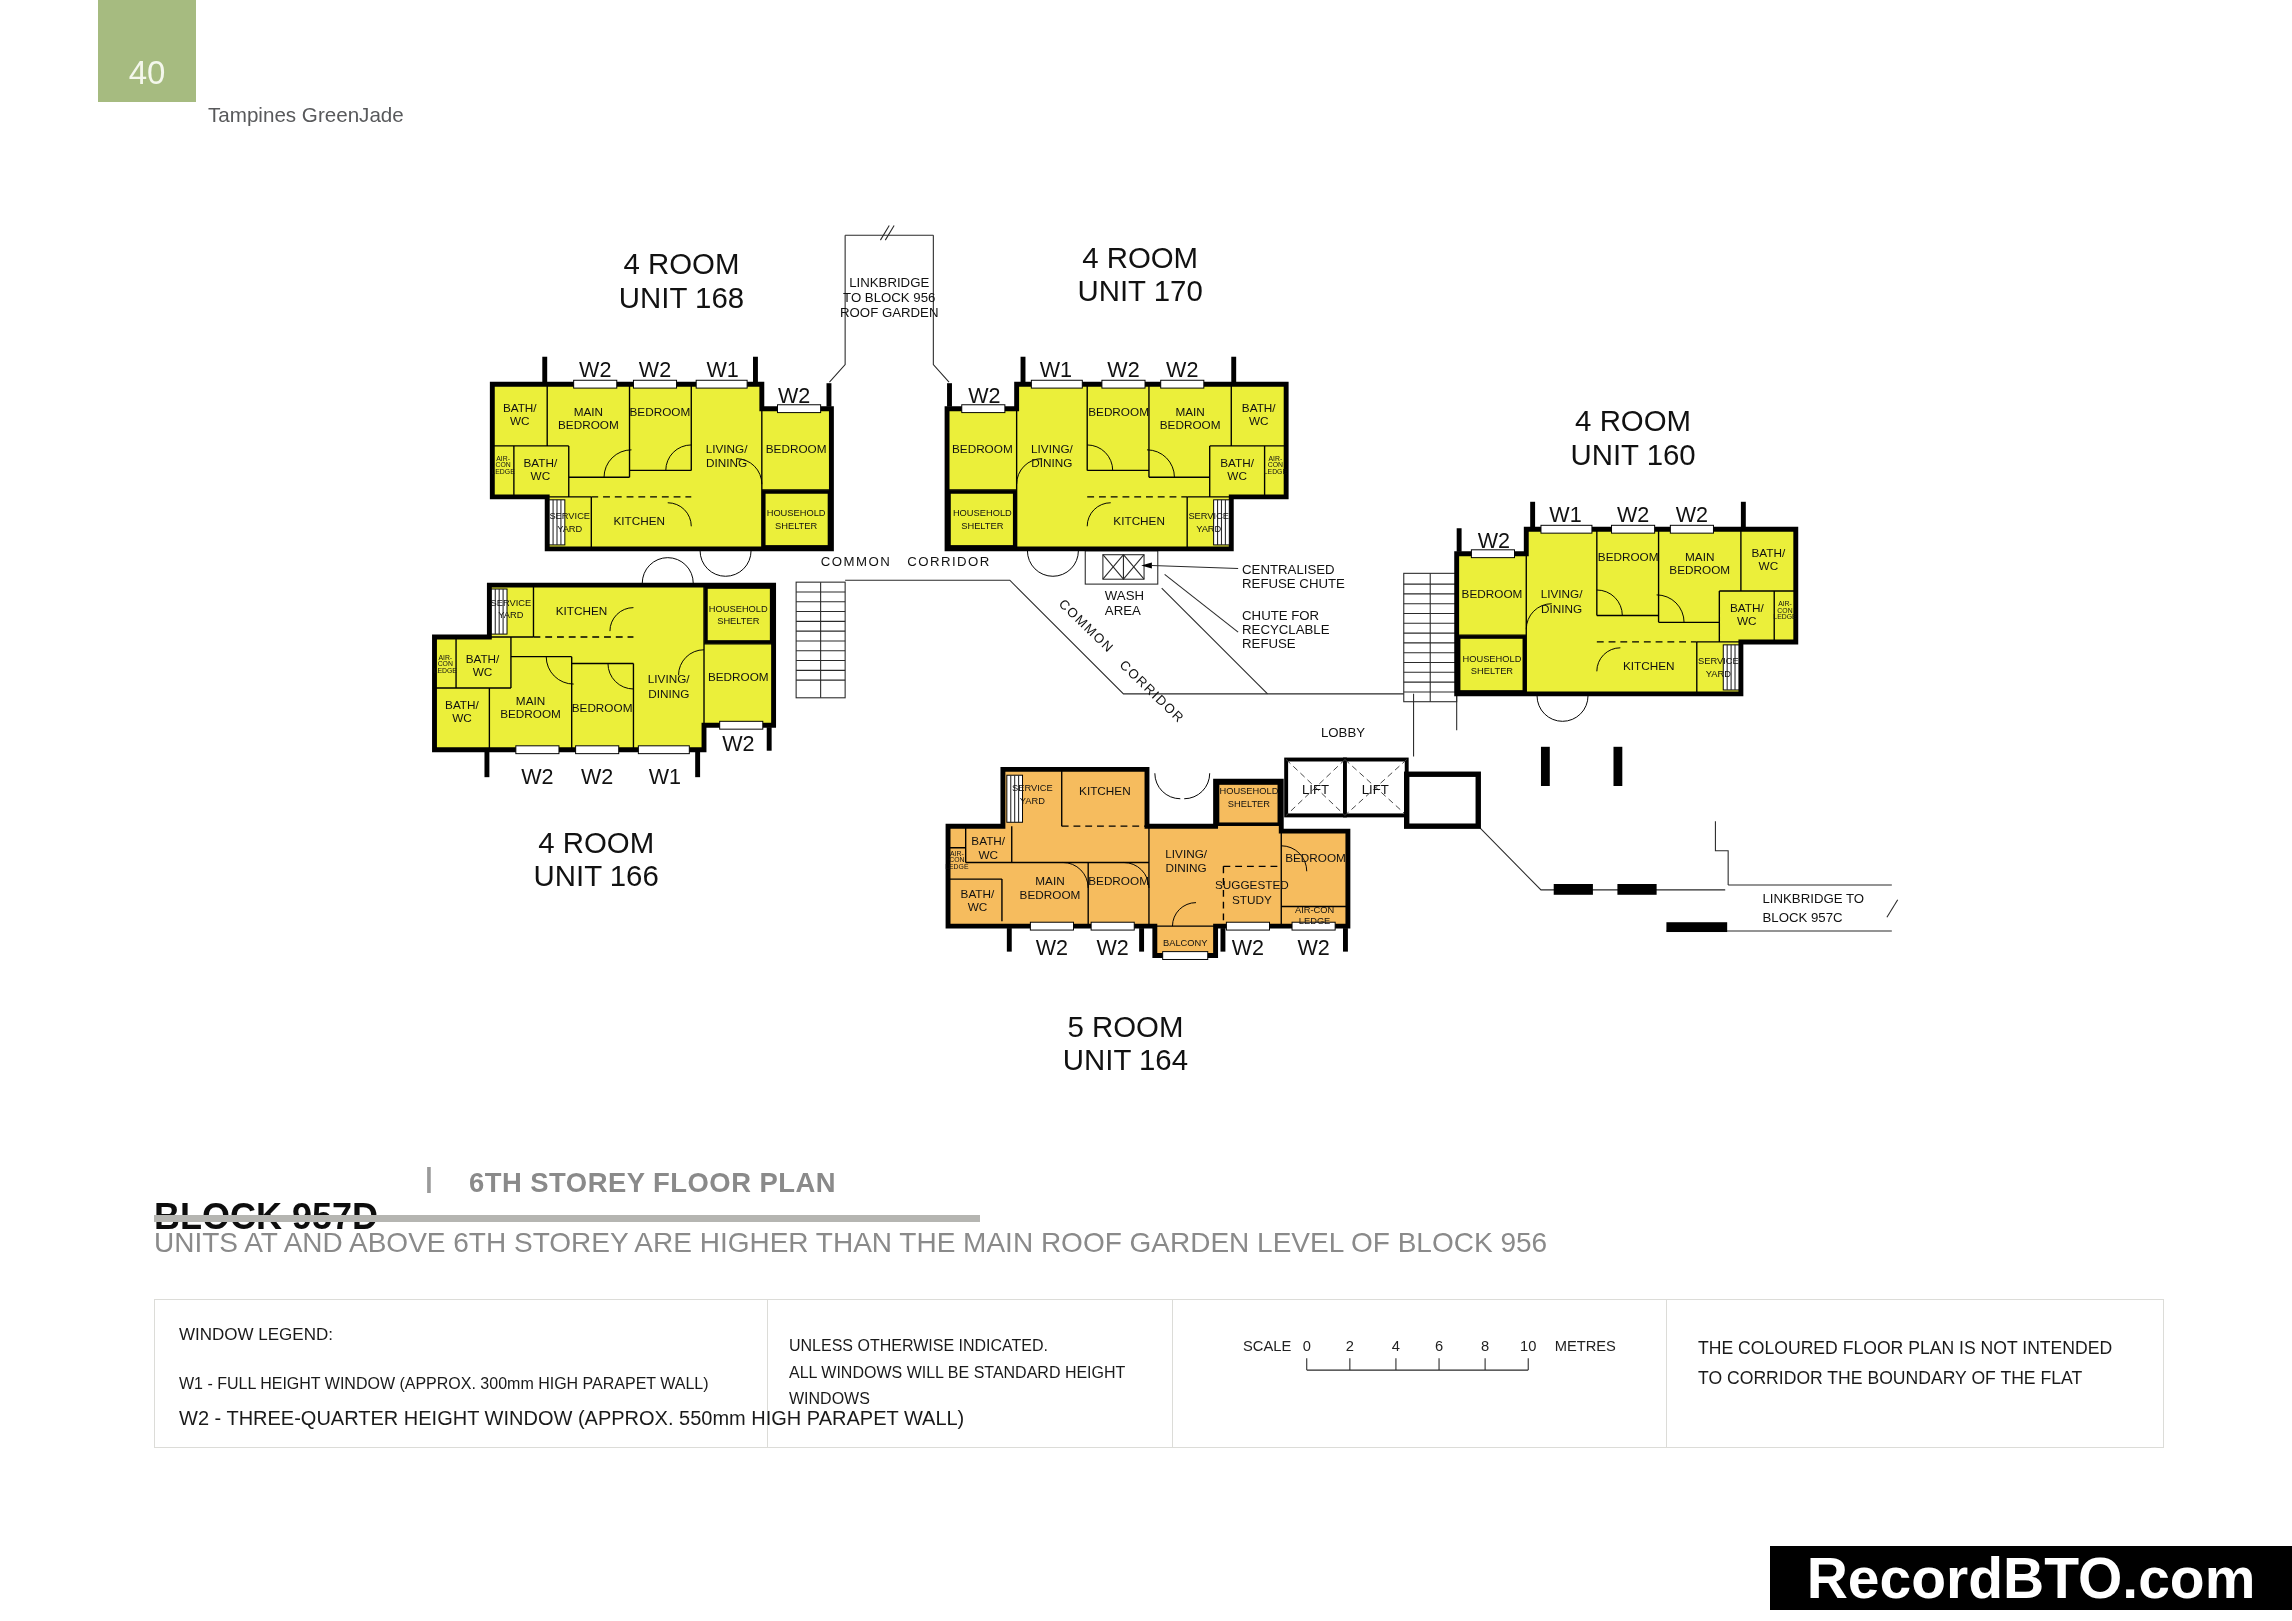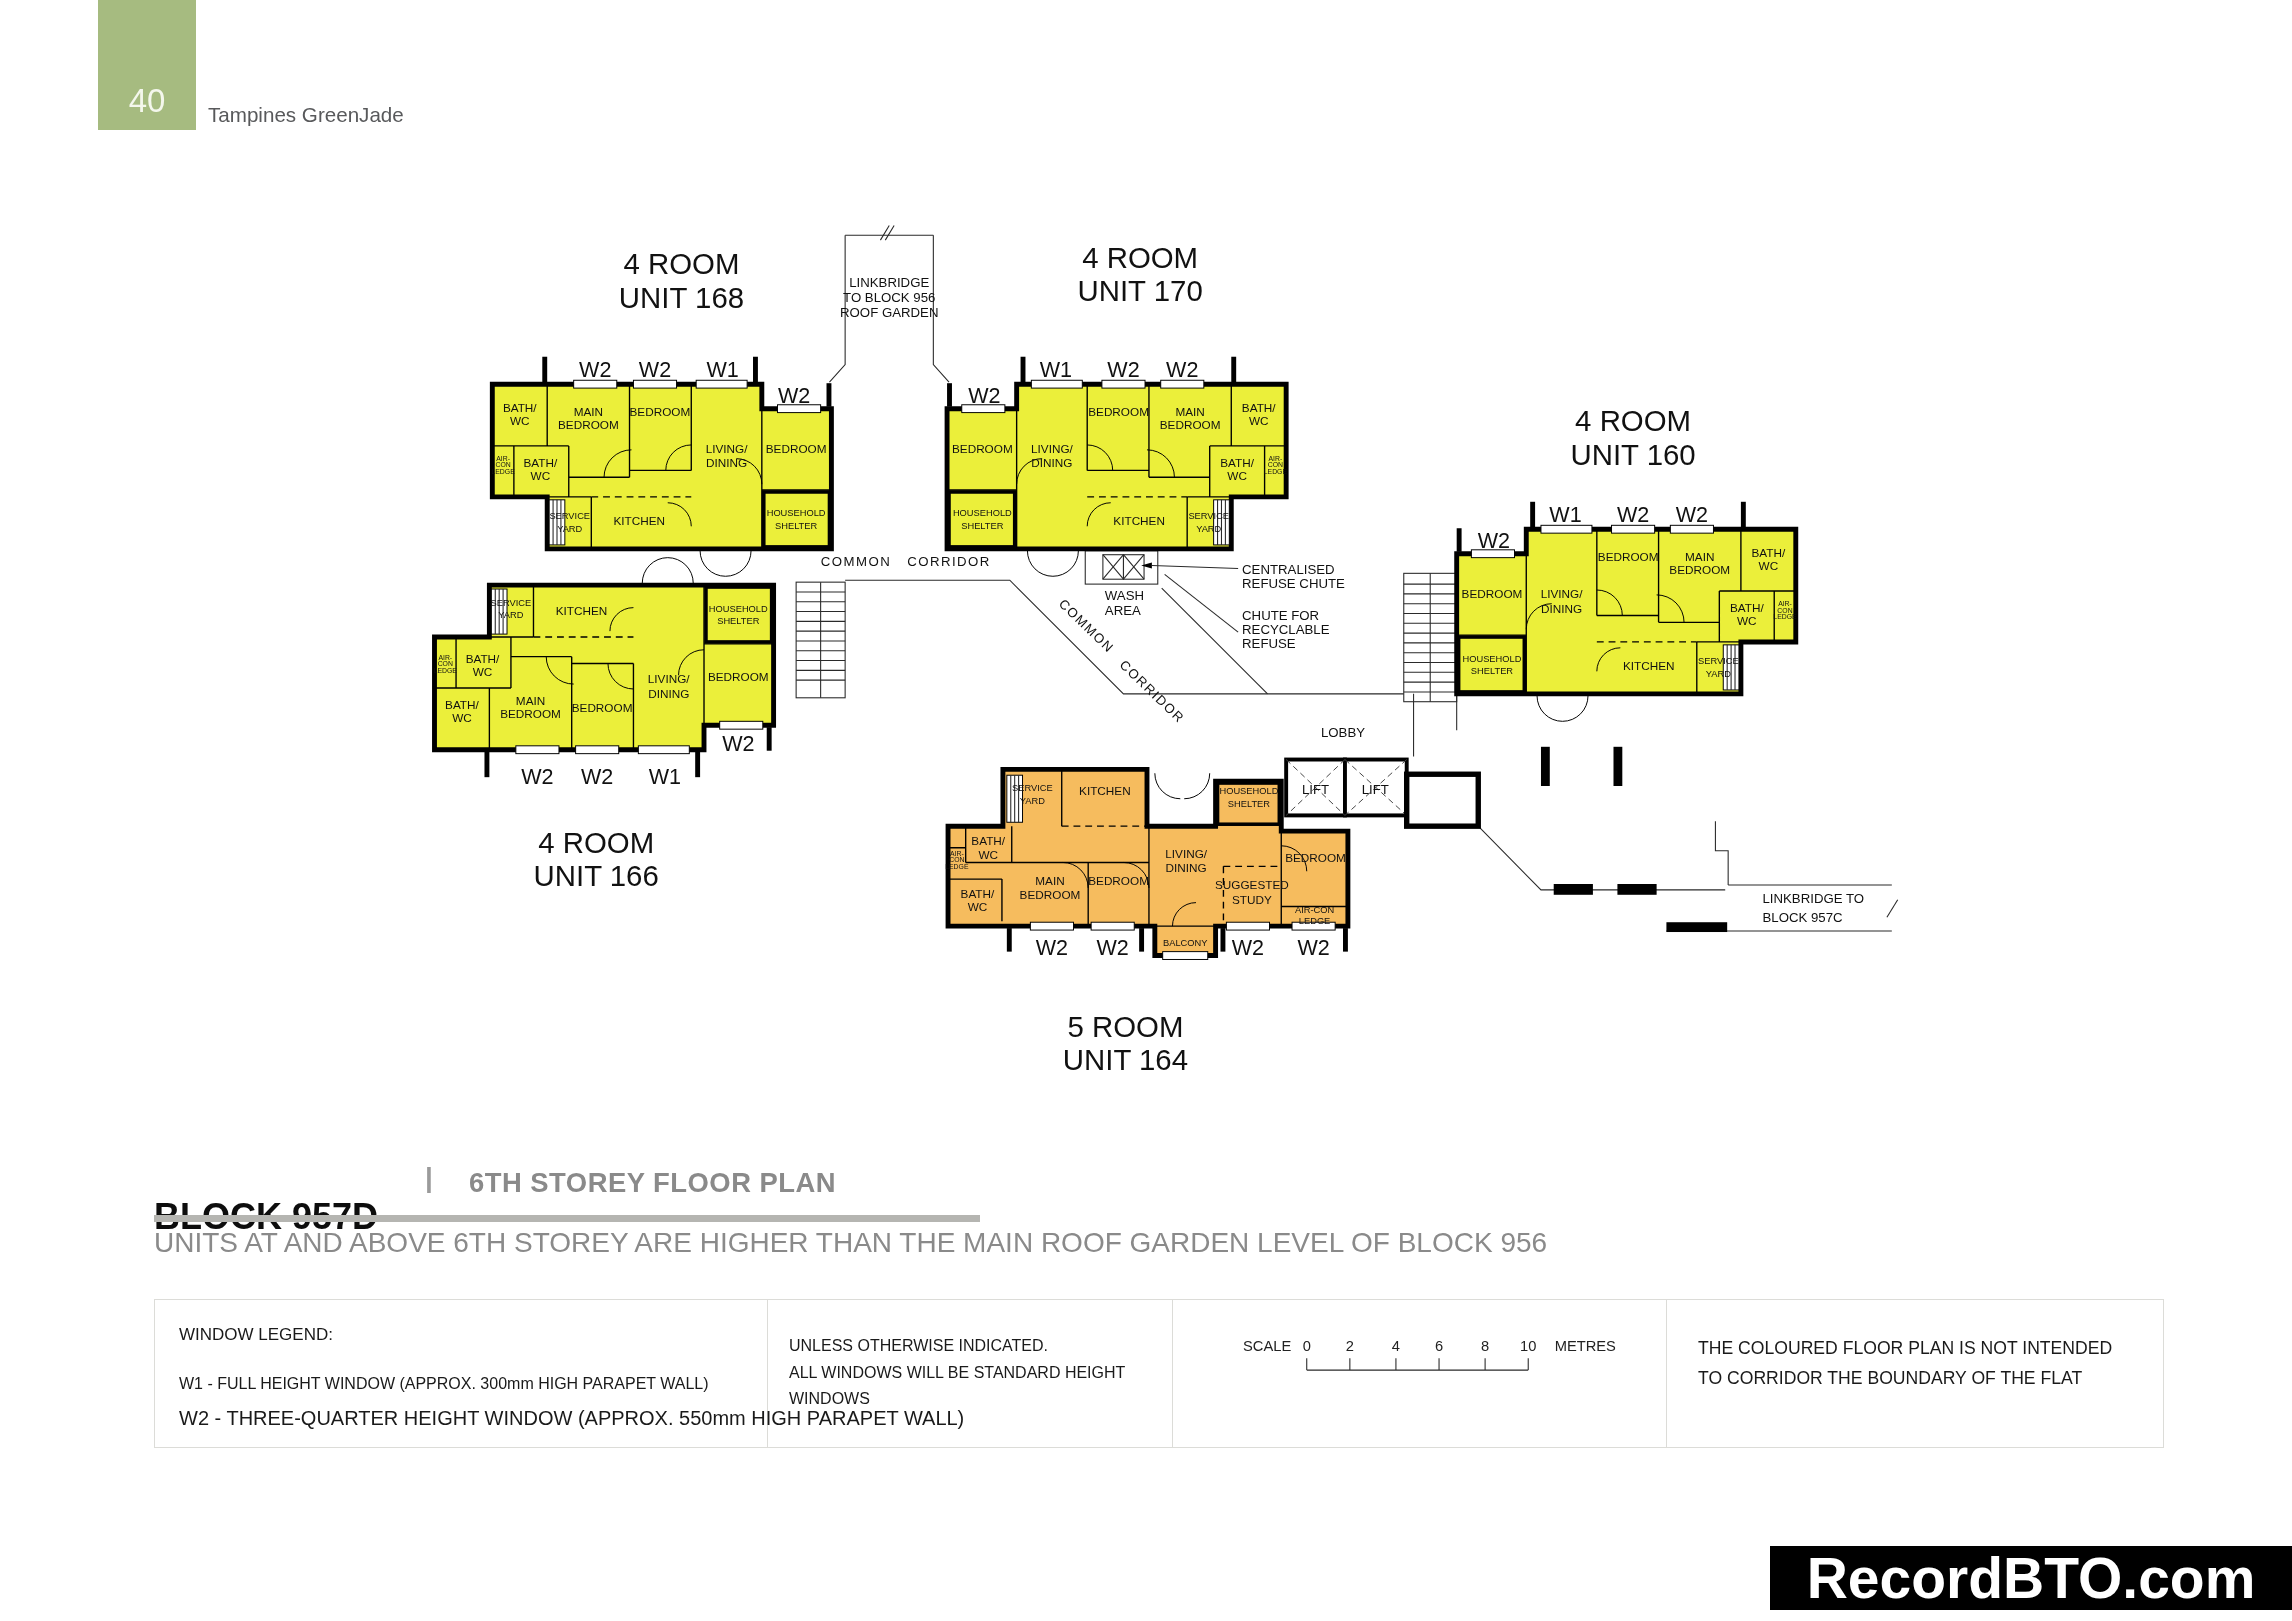--- a/index.html
+++ b/index.html
@@ -1,19 +1,19 @@
 <!DOCTYPE html>
 <html><head>
 <meta charset="utf-8">
 <style>
   html,body{margin:0;padding:0;background:#fff;}
   .pg{position:relative;width:2293px;height:1621px;background:#fff;overflow:hidden;
       font-family:"Liberation Sans", sans-serif;color:#111;}
   
-  .tab{position:absolute;left:98px;top:0;width:98px;height:130px;display:flex;
+  .tab{position:absolute;left:98px;top:0;width:98px;height:102px;display:flex;
        align-items:flex-end;justify-content:center;padding-bottom:9.8px;box-sizing:border-box;
        color:#f4f7ec;font-size:33px;}
   .project{position:absolute;left:208px;top:82px;font-size:20.6px;color:#58595b;margin-top:21px;}
   
   svg.plan{position:absolute;left:0;top:0;}
   .ol{stroke:#000;stroke-width:5;stroke-linejoin:miter;}
   .in{fill:none;stroke:#000;stroke-width:1.4;}
   .dash{stroke-dasharray:7,5;}
   .thin{fill:none;stroke:#2a2a2a;stroke-width:1.1;}
   .wall3{fill:none;stroke:#000;stroke-width:3.6;}

